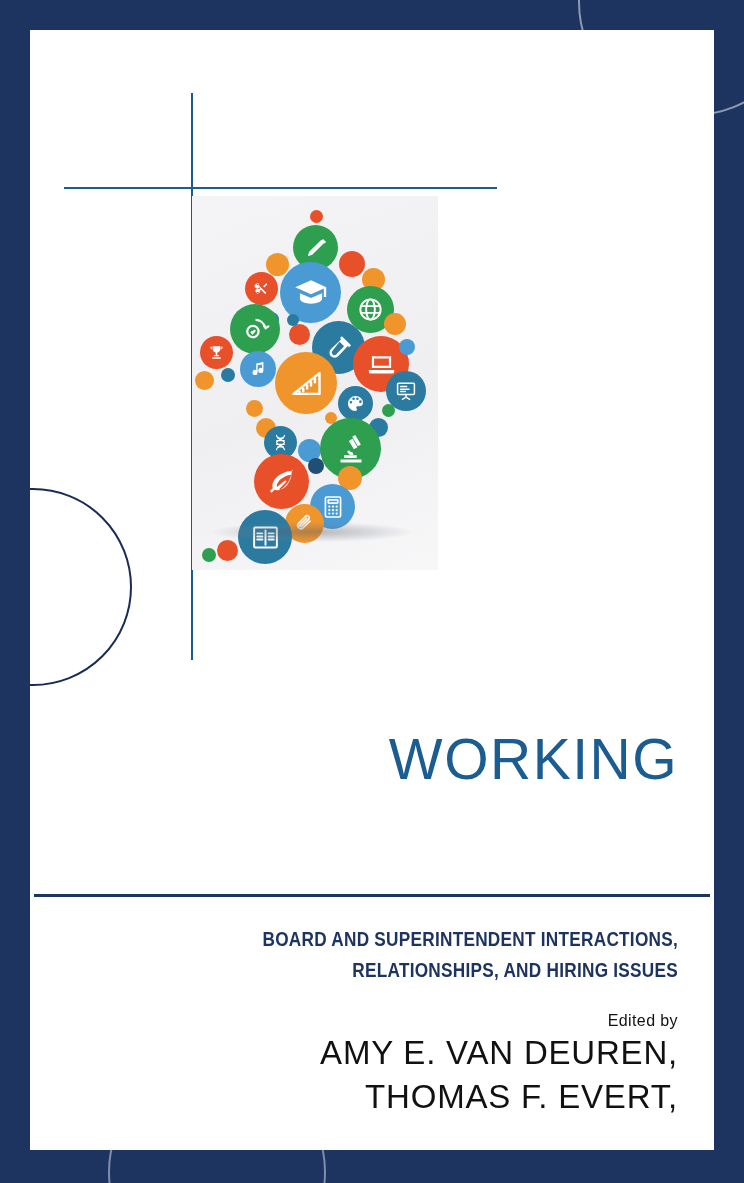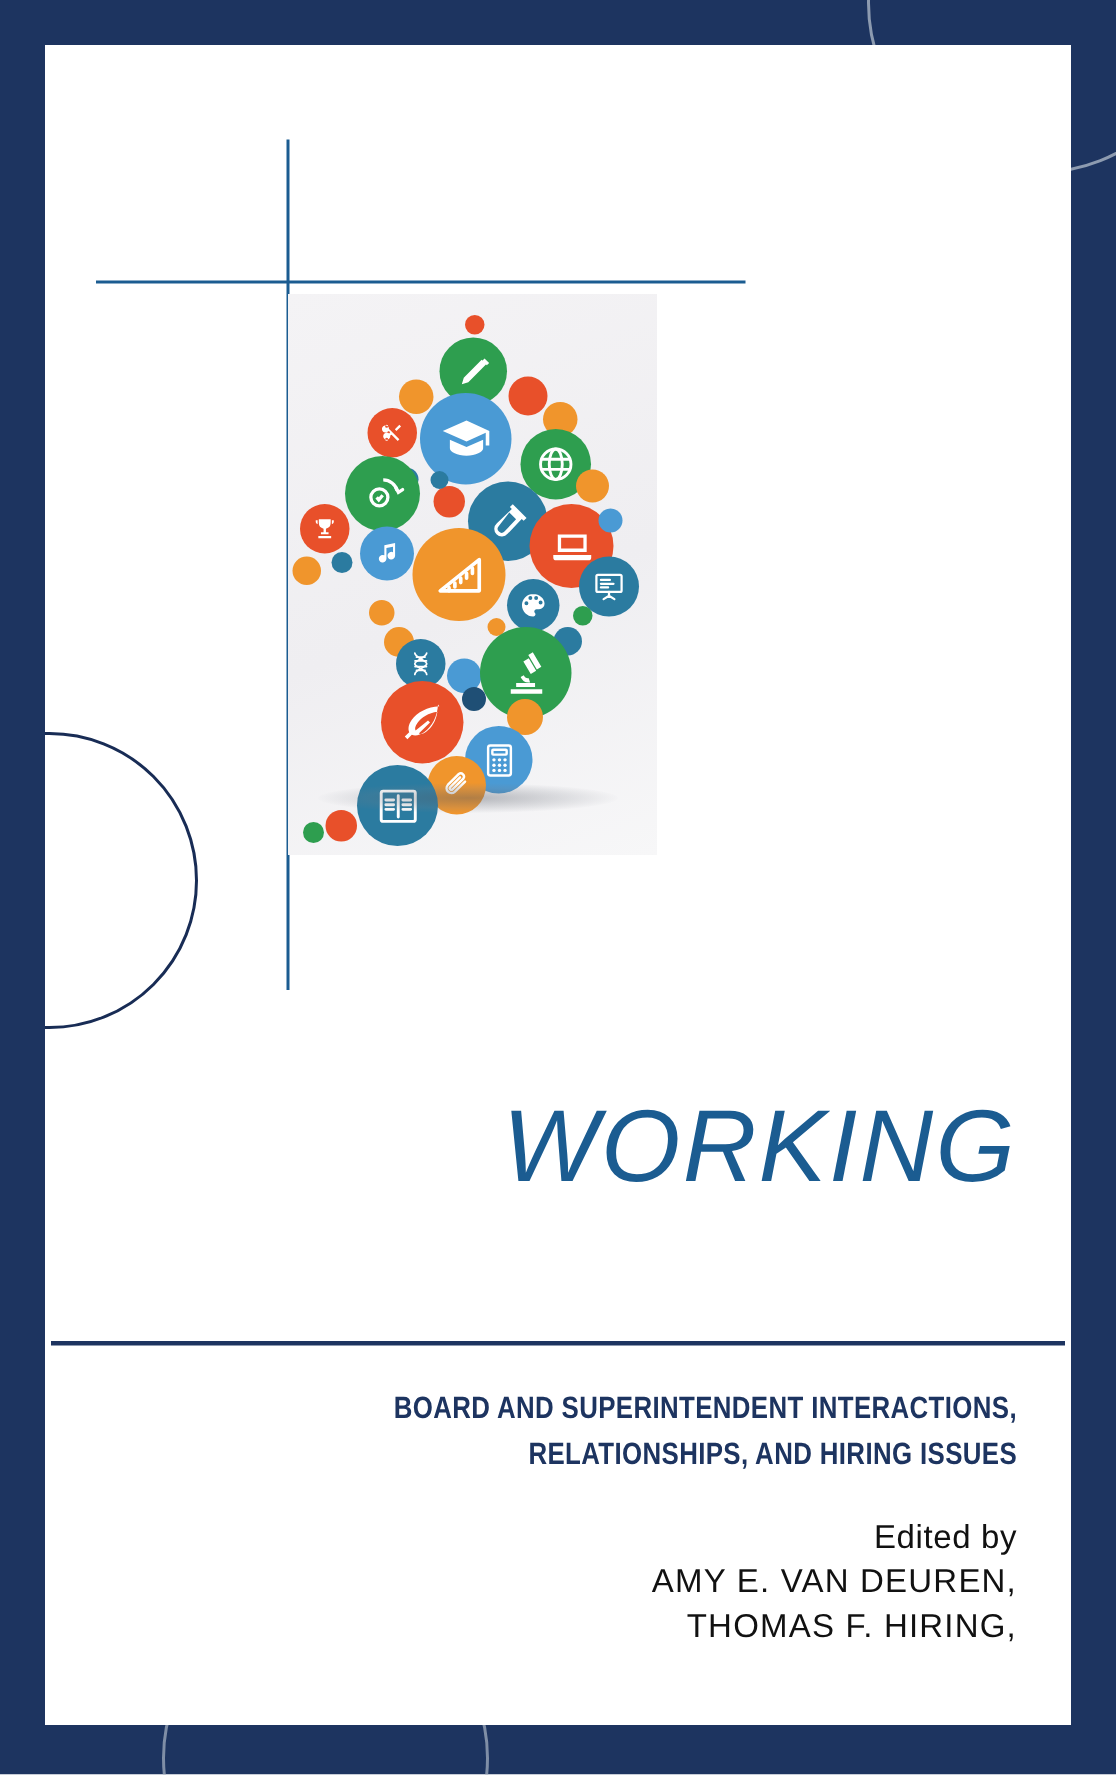--- a/index.html
+++ b/index.html
@@ -116,26 +116,25 @@
   
   .title-block {
     position: absolute;
     right: 36px;
     top: 700px;
     width: 600px;
     text-align: right;
   }
   .title-line {
     color: #1b5c91;
-    font-size: 68px;
+    font-size: 57px;
     line-height: 1.02;
     font-weight: 400;
     letter-spacing: 1.5px;
     white-space: nowrap;
-    font-style: italic;
   }
   .title-line.l2 { margin-top: 6px; }
 
   .divider {
     position: absolute;
     left: 4px;
     top: 864px;
     width: 676px;
     height: 3px;
     background: #1d3460;
@@ -161,28 +160,28 @@
 
   .author-block {
     position: absolute;
     right: 36px;
     top: 980px;
     width: 620px;
     text-align: right;
   }
   .author-edited {
     color: #111111;
-    font-size: 22px;
+    font-size: 16px;
     line-height: 1.34;
     font-weight: 400;
     letter-spacing: 0.4px;
   }
   .author-name {
     color: #111111;
-    font-size: 22px;
+    font-size: 33px;
     line-height: 1.32;
     font-weight: 400;
     letter-spacing: 0.8px;
     white-space: nowrap;
   }
 </style>
 </head>
 <body>
 
 <div class="cover">
@@ -370,17 +369,17 @@
     <div class="divider"></div>
 
     <div class="subtitle-block">
       <div class="subtitle-line">BOARD AND SUPERINTENDENT INTERACTIONS,</div>
       <div class="subtitle-line">RELATIONSHIPS, AND HIRING ISSUES</div>
     </div>
 
     <div class="author-block">
       <div class="author-edited">Edited by</div>
       <div class="author-name">AMY E. VAN DEUREN,</div>
-      <div class="author-name">THOMAS F. HIRING,</div>
+      <div class="author-name">THOMAS F. EVERT,</div>
     </div>
 
   </div>
 </div>
 
 </body></html>

